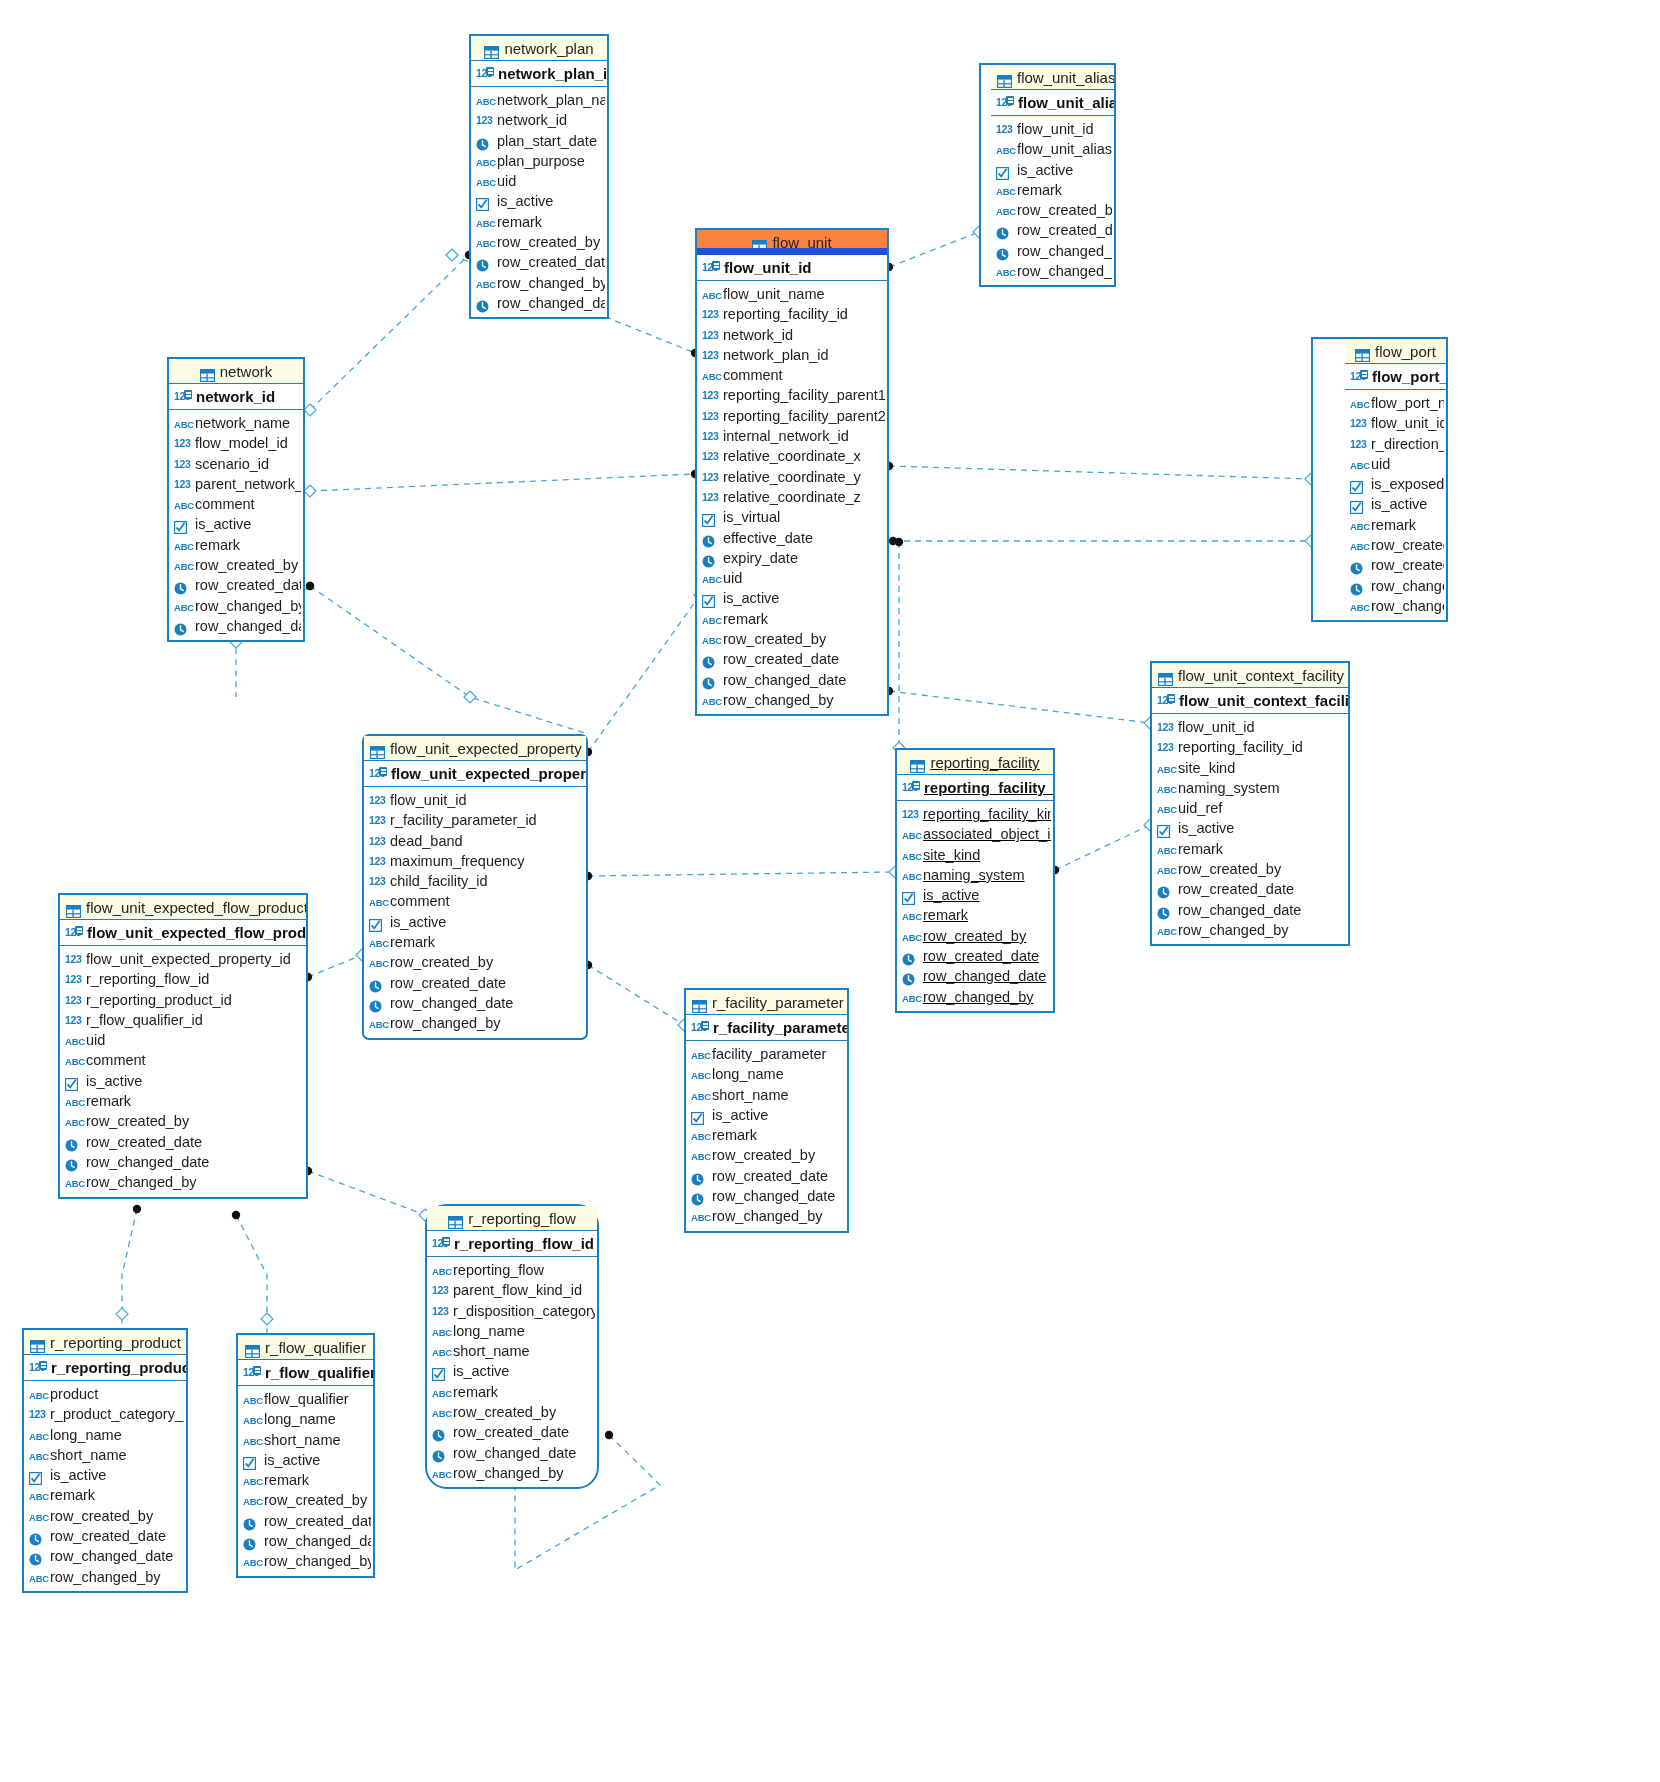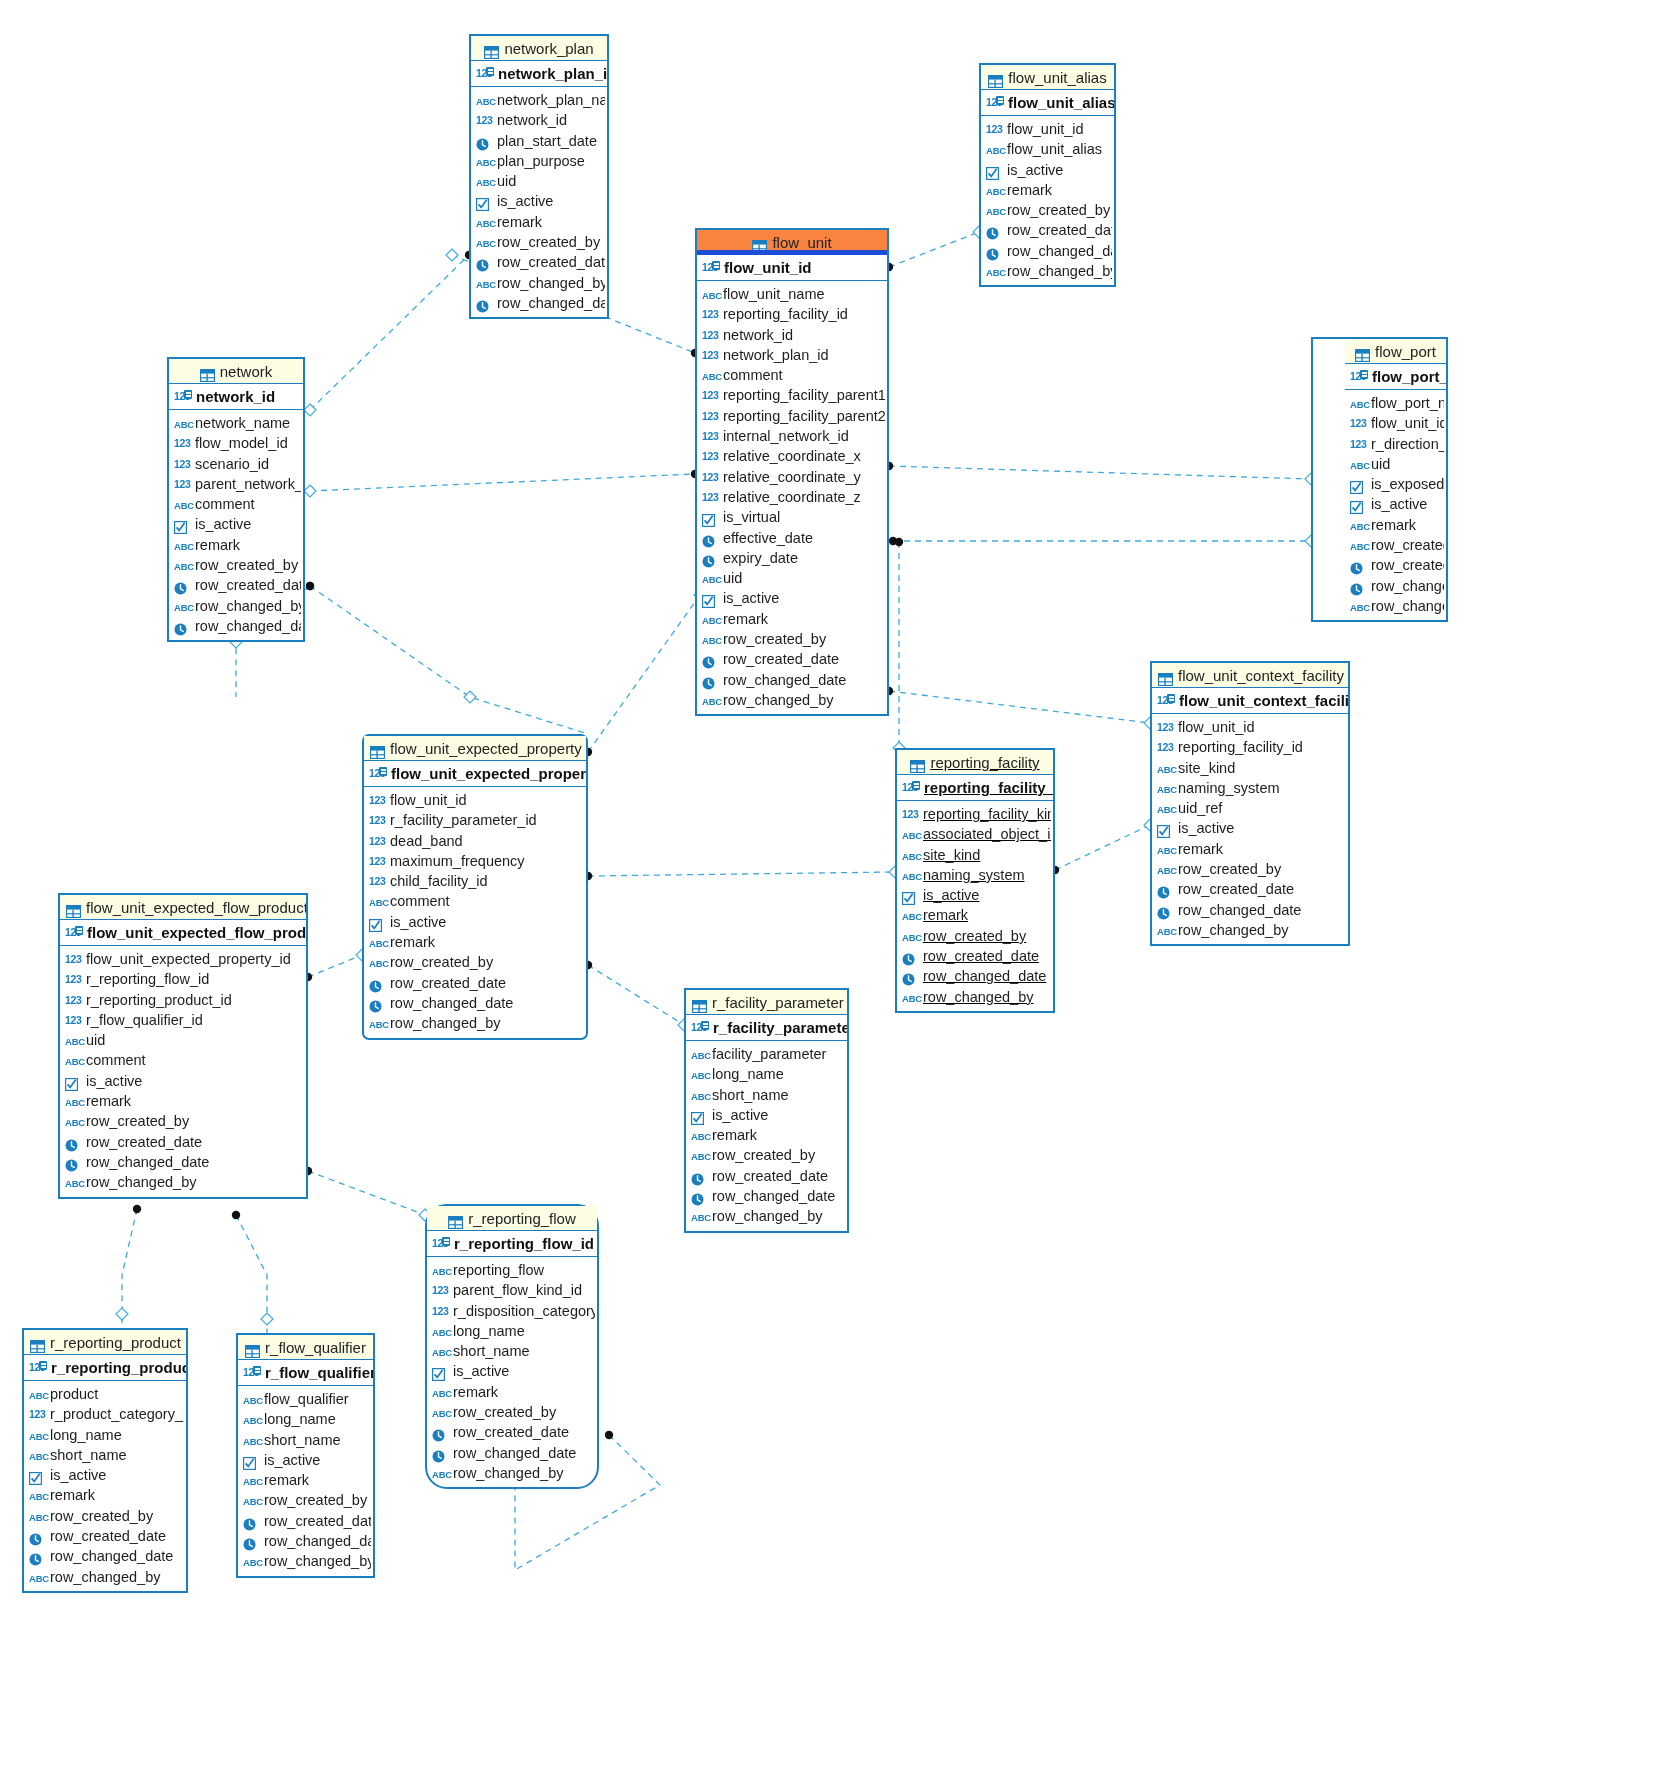--- a/index.html
+++ b/index.html
@@ -36,21 +36,21 @@
     text-align:center;
     font-size:15px;
     color:#222222;
     white-space:nowrap;
     overflow:hidden;
     padding:0 6px;
     box-sizing:border-box;
   }
   .entity.selected > .ent-title{
     background:#f9843f;
-    border-bottom:5px solid #1d4ed8;
+    border-bottom:7px solid #1d4ed8;
   }
   .ent-pk{
     background:#ffffff;
     border-bottom:1px solid #1a7fc1;
     height:26px;
     line-height:26px;
     font-size:15px;
     font-weight:bold;
     color:#111111;
     white-space:nowrap;
@@ -260,21 +260,21 @@
               <circle cx="6.5" cy="6.5" r="6" fill="#1a7fc1"></circle>
               <path d="M6.5 2.6 L6.5 6.8 L9.2 8.4" fill="none" stroke="#ffffff" stroke-width="1.4" stroke-linecap="round"></path>
             </svg></span><span>row_created_date</span></div>
         <div class="col"><span class="ico"><span class="ico-abc">ABC</span></span><span>row_changed_by</span></div>
         <div class="col"><span class="ico"><svg class="glyph" width="13" height="13" viewBox="0 0 13 13">
               <circle cx="6.5" cy="6.5" r="6" fill="#1a7fc1"></circle>
               <path d="M6.5 2.6 L6.5 6.8 L9.2 8.4" fill="none" stroke="#ffffff" stroke-width="1.4" stroke-linecap="round"></path>
             </svg></span><span>row_changed_date</span></div>
       </div>
     </div>
-    <div class="entity" style="left: 979px; top: 38px; width: 137px;">
+    <div class="entity" style="left: 979px; top: 38px; width: 137px; padding-left: 10px;">
       <div class="ent-title"><span class="tbl-ico"><svg class="glyph" width="15" height="13" viewBox="0 0 15 13">
             <rect x="0.5" y="0.5" width="14" height="12" fill="#ffffff" stroke="#1a7fc1" stroke-width="1.3"></rect>
             <rect x="1" y="1" width="13" height="3.6" fill="#1a7fc1"></rect>
             <rect x="7" y="5.2" width="0.1" height="7" stroke="#1a7fc1" stroke-width="1.2"></rect>
             <rect x="1" y="8.2" width="13" height="1.2" fill="#1a7fc1"></rect>
           </svg></span><span>flow_unit_alias</span></div>
       <div class="ent-pk"><span class="pk-ico"><span class="n">123</span><span class="k"></span></span><span>flow_unit_alias_id</span></div>
       <div class="ent-cols">
         <div class="col"><span class="ico"><span class="ico-num">123</span></span><span>flow_unit_id</span></div>
         <div class="col"><span class="ico"><span class="ico-abc">ABC</span></span><span>flow_unit_alias</span></div>

